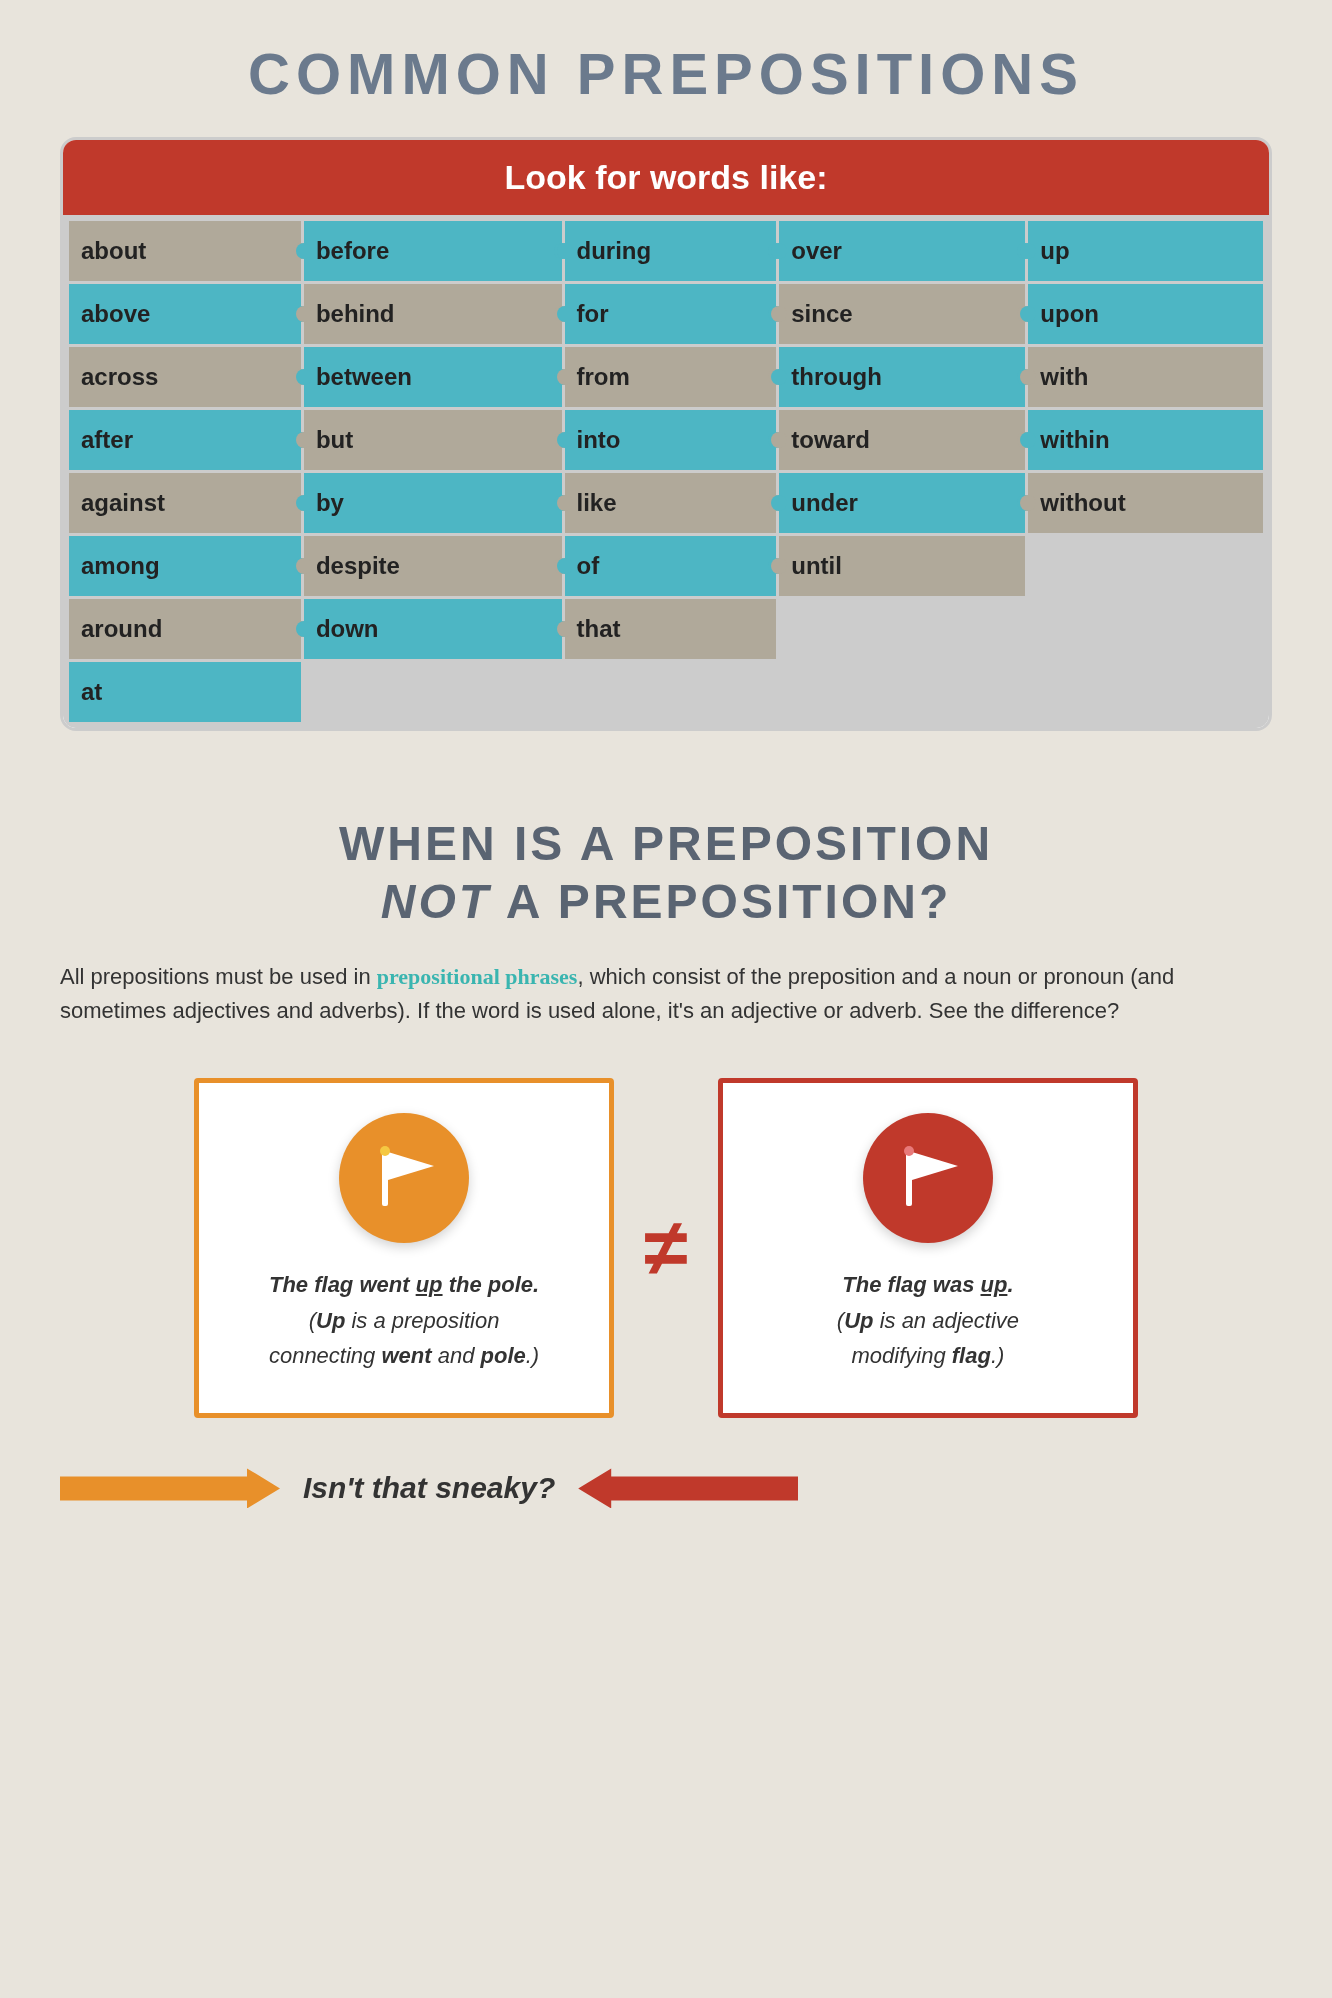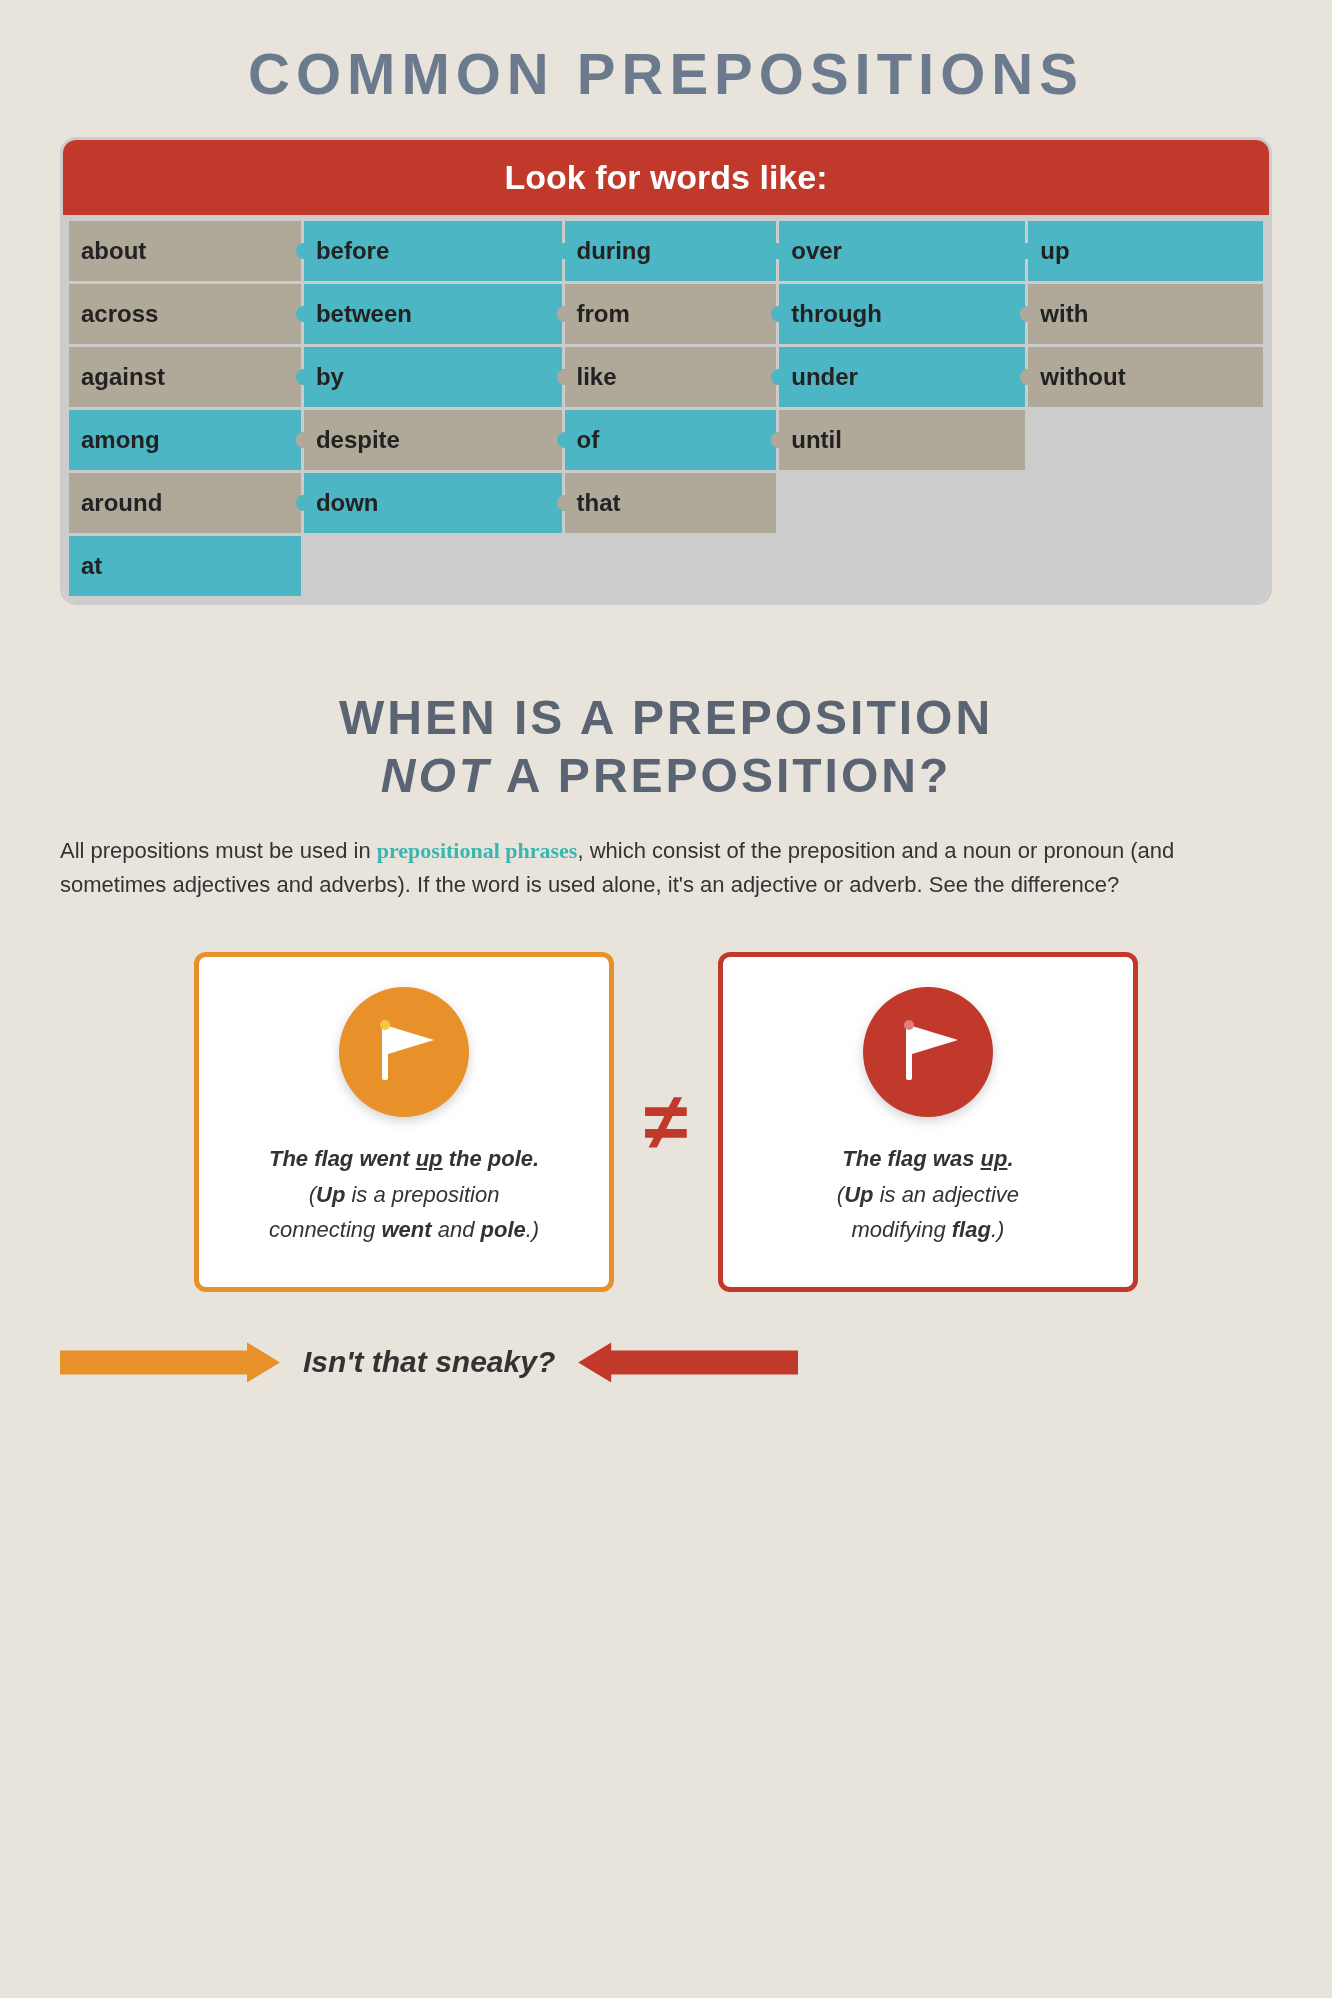--- a/index.html
+++ b/index.html
@@ -77,21 +77,21 @@
     .examples-row {
       display: flex;
       align-items: center;
       justify-content: center;
       gap: 30px;
       margin-bottom: 50px;
     }
 
     .example-box {
       background: #fff;
-      border-radius: 12px;
+      border-radius: 4px;
       padding: 30px 30px 30px 30px;
       width: 420px;
       min-height: 340px;
       display: flex;
       flex-direction: column;
       align-items: center;
       justify-content: flex-start;
       text-align: center;
     }
 
@@ -231,29 +231,43 @@
       <tbody>
 
         <tr>
           <td class="gray has-connector">about</td>
           <td class="blue has-connector-left has-connector">before</td>
           <td class="blue has-connector-left has-connector">during</td>
           <td class="blue has-connector-left has-connector">over</td>
           <td class="blue has-connector-left">up</td>
         </tr>
 
+        <tr>
+          <td class="blue has-connector">above</td>
+          <td class="gray has-connector-left has-connector">behind</td>
+          <td class="blue has-connector-left has-connector">for</td>
+          <td class="gray has-connector-left has-connector">since</td>
+          <td class="blue has-connector-left">upon</td>
+        </tr>
 
         <tr>
           <td class="gray has-connector">across</td>
           <td class="blue has-connector-left has-connector">between</td>
           <td class="gray has-connector-left has-connector">from</td>
           <td class="blue has-connector-left has-connector">through</td>
           <td class="gray has-connector-left">with</td>
         </tr>
 
+        <tr>
+          <td class="blue has-connector">after</td>
+          <td class="gray has-connector-left has-connector">but</td>
+          <td class="blue has-connector-left has-connector">into</td>
+          <td class="gray has-connector-left has-connector">toward</td>
+          <td class="blue has-connector-left">within</td>
+        </tr>
 
         <tr>
           <td class="gray has-connector">against</td>
           <td class="blue has-connector-left has-connector">by</td>
           <td class="gray has-connector-left has-connector">like</td>
           <td class="blue has-connector-left has-connector">under</td>
           <td class="gray has-connector-left">without</td>
         </tr>
 
         <tr>

